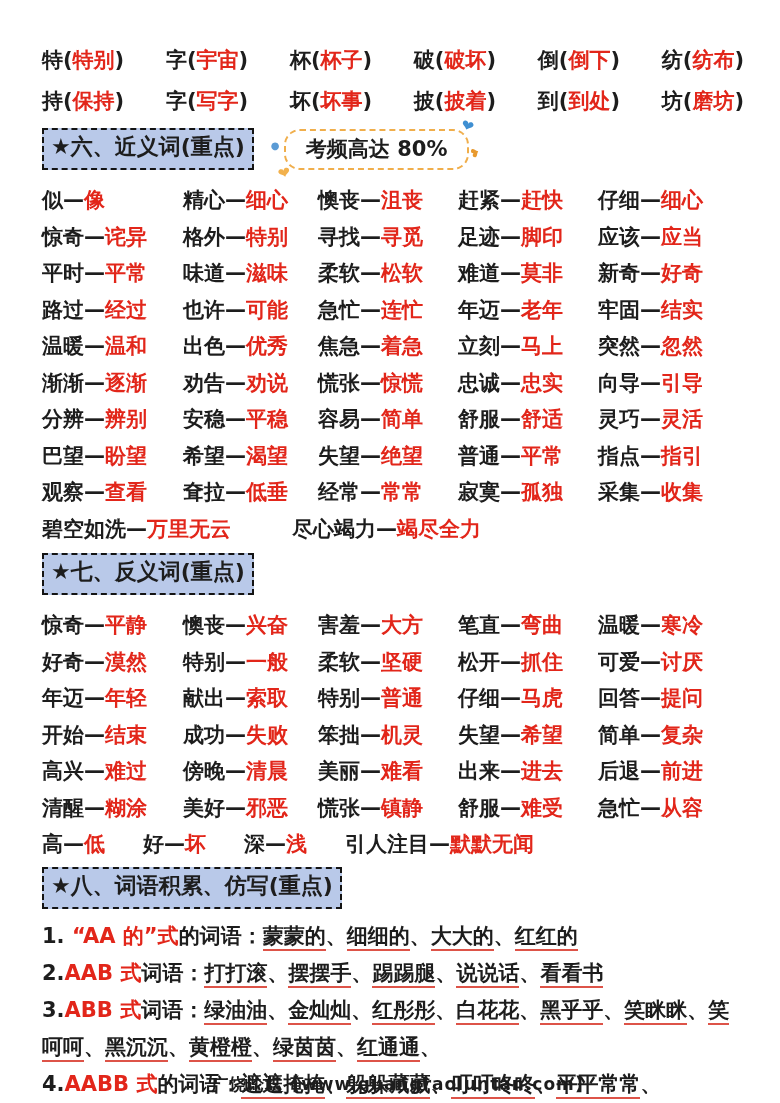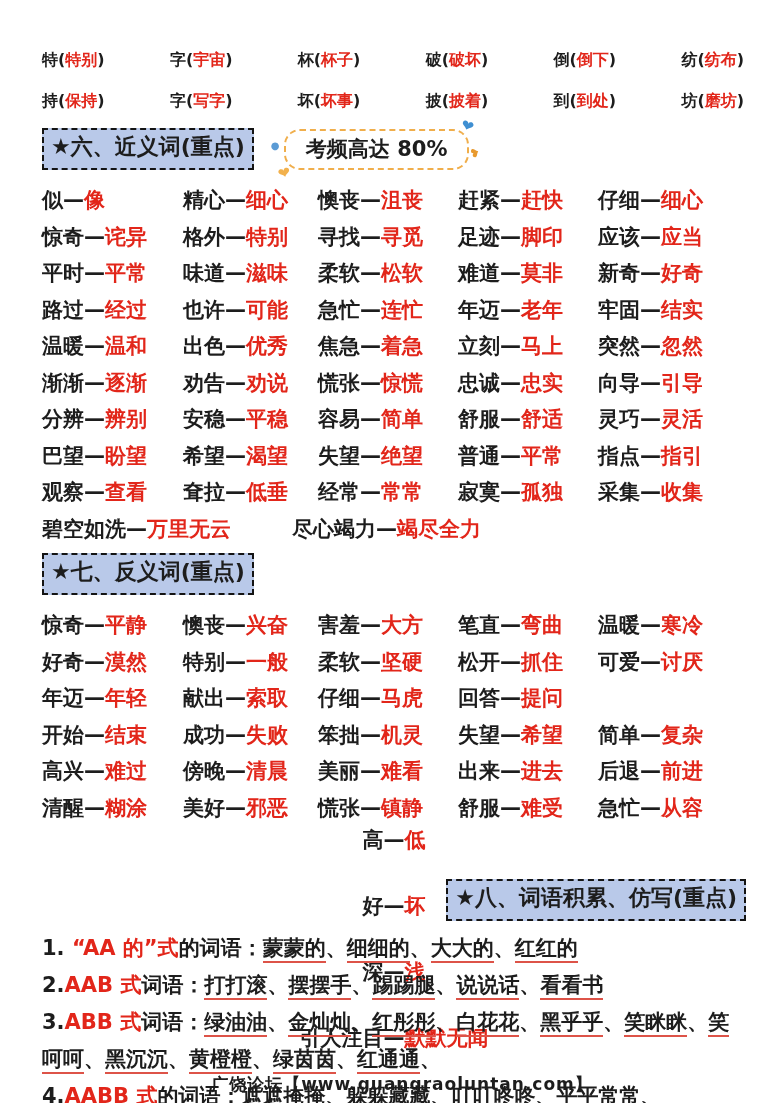--- a/index.html
+++ b/index.html
@@ -5,21 +5,21 @@
   html,body{margin:0;padding:0;background:#ffffff;}
   body{
     width:780px;height:1103px;overflow:hidden;
     font-family:"DejaVu Sans",sans-serif;
     font-weight:bold;color:#1d1d1d;
     position:relative;
   }
   .page{box-sizing:border-box;padding:46px 34px 0 42px;}
   .red{color:#e2261a;}
   
-  .char-row{display:flex;justify-content:space-between;width:702px;font-size:16px;line-height:28px;margin-bottom:13px;}
+  .char-row{display:flex;justify-content:space-between;width:702px;font-size:21px;line-height:28px;margin-bottom:13px;}
   .char-item{white-space:nowrap;}
   
   .header-line{display:flex;align-items:center;margin:8px 0 12px 0;}
   .sec-header{
     display:inline-block;background:#b9c9e9;border:2px dashed #141414;
     padding:3px 7px 8px 7px;font-size:22px;line-height:27px;white-space:nowrap;
   }
   .badge{
     position:relative;display:inline-block;margin-left:30px;
     border:2px dashed #f0ae4b;border-radius:16px;
@@ -32,21 +32,21 @@
   .deco.d3{color:#f2b14d;left:-8px;bottom:-13px;transform:rotate(-15deg);}
   .deco.d4{color:#5b9bd5;left:-15px;top:10px;font-size:10px;}
   
   .pair-row{
     display:grid;grid-template-columns:141px 135px 140px 140px 1fr;
     font-size:21px;height:36.5px;align-items:center;
   }
   .pair{white-space:nowrap;}
   .special-row{display:flex;align-items:center;font-size:21px;height:36.5px;}
   .special-row.syn{gap:61px;}
-  .special-row.ant{gap:38px;flex-direction:column;}
+  .special-row.ant{gap:38px;}
   
   .patterns{margin-top:9px;}
   .pat-line{font-size:21px;line-height:37px;width:706px;}
   .uword{border-bottom:2px solid #dd5348;padding-bottom:1px;}
   .footer{
     position:absolute;left:12px;bottom:7px;width:780px;text-align:center;
     font-size:17px;letter-spacing:1px;
   }
 </style>
 </head>
@@ -169,20 +169,21 @@
       <div class="pair-row">
         <span class="pair"><span>好奇</span><span>—</span><span class="red">漠然</span></span>
         <span class="pair"><span>特别</span><span>—</span><span class="red">一般</span></span>
         <span class="pair"><span>柔软</span><span>—</span><span class="red">坚硬</span></span>
         <span class="pair"><span>松开</span><span>—</span><span class="red">抓住</span></span>
         <span class="pair"><span>可爱</span><span>—</span><span class="red">讨厌</span></span>
       </div>
       <div class="pair-row">
         <span class="pair"><span>年迈</span><span>—</span><span class="red">年轻</span></span>
         <span class="pair"><span>献出</span><span>—</span><span class="red">索取</span></span>
+        <span class="pair"><span>特别</span><span>—</span><span class="red">普通</span></span>
         <span class="pair"><span>仔细</span><span>—</span><span class="red">马虎</span></span>
         <span class="pair"><span>回答</span><span>—</span><span class="red">提问</span></span>
       </div>
       <div class="pair-row">
         <span class="pair"><span>开始</span><span>—</span><span class="red">结束</span></span>
         <span class="pair"><span>成功</span><span>—</span><span class="red">失败</span></span>
         <span class="pair"><span>笨拙</span><span>—</span><span class="red">机灵</span></span>
         <span class="pair"><span>失望</span><span>—</span><span class="red">希望</span></span>
         <span class="pair"><span>简单</span><span>—</span><span class="red">复杂</span></span>
       </div>
@@ -201,21 +202,21 @@
         <span class="pair"><span>急忙</span><span>—</span><span class="red">从容</span></span>
       </div>
     </div>
   <div id="ant-special" class="special-row ant">
       <span class="pair"><span>高</span><span>—</span><span class="red">低</span></span>
       <span class="pair"><span>好</span><span>—</span><span class="red">坏</span></span>
       <span class="pair"><span>深</span><span>—</span><span class="red">浅</span></span>
       <span class="pair"><span>引人注目</span><span>—</span><span class="red">默默无闻</span></span>
     </div>
 
-  <div class="header-line" style="margin-top:16px;margin-bottom:4px;justify-content:flex-end;">
+  <div class="header-line" style="margin-top:4px;margin-bottom:4px;">
     <div class="sec-header">★八、词语积累、仿写(重点)</div>
   </div>
 
   <div id="patterns" class="patterns">
       <div class="pat-line"><span>1. </span><span class="red">“AA 的”式</span><span>的词语：</span><span class="uword">蒙蒙的</span><span>、</span><span class="uword">细细的</span><span>、</span><span class="uword">大大的</span><span>、</span><span class="uword">红红的</span></div>
       <div class="pat-line"><span>2.</span><span class="red">AAB 式</span><span>词语：</span><span class="uword">打打滚</span><span>、</span><span class="uword">摆摆手</span><span>、</span><span class="uword">踢踢腿</span><span>、</span><span class="uword">说说话</span><span>、</span><span class="uword">看看书</span></div>
       <div class="pat-line"><span>3.</span><span class="red">ABB 式</span><span>词语：</span><span class="uword">绿油油</span><span>、</span><span class="uword">金灿灿</span><span>、</span><span class="uword">红彤彤</span><span>、</span><span class="uword">白花花</span><span>、</span><span class="uword">黑乎乎</span><span>、</span><span class="uword">笑眯眯</span><span>、</span><span class="uword">笑呵呵</span><span>、</span><span class="uword">黑沉沉</span><span>、</span><span class="uword">黄橙橙</span><span>、</span><span class="uword">绿茵茵</span><span>、</span><span class="uword">红通通</span><span>、</span></div>
       <div class="pat-line"><span>4.</span><span class="red">AABB 式</span><span>的词语：</span><span class="uword">遮遮掩掩</span><span>、</span><span class="uword">躲躲藏藏</span><span>、</span><span class="uword">叮叮咚咚</span><span>、</span><span class="uword">平平常常</span><span>、</span></div>
     </div>
 

